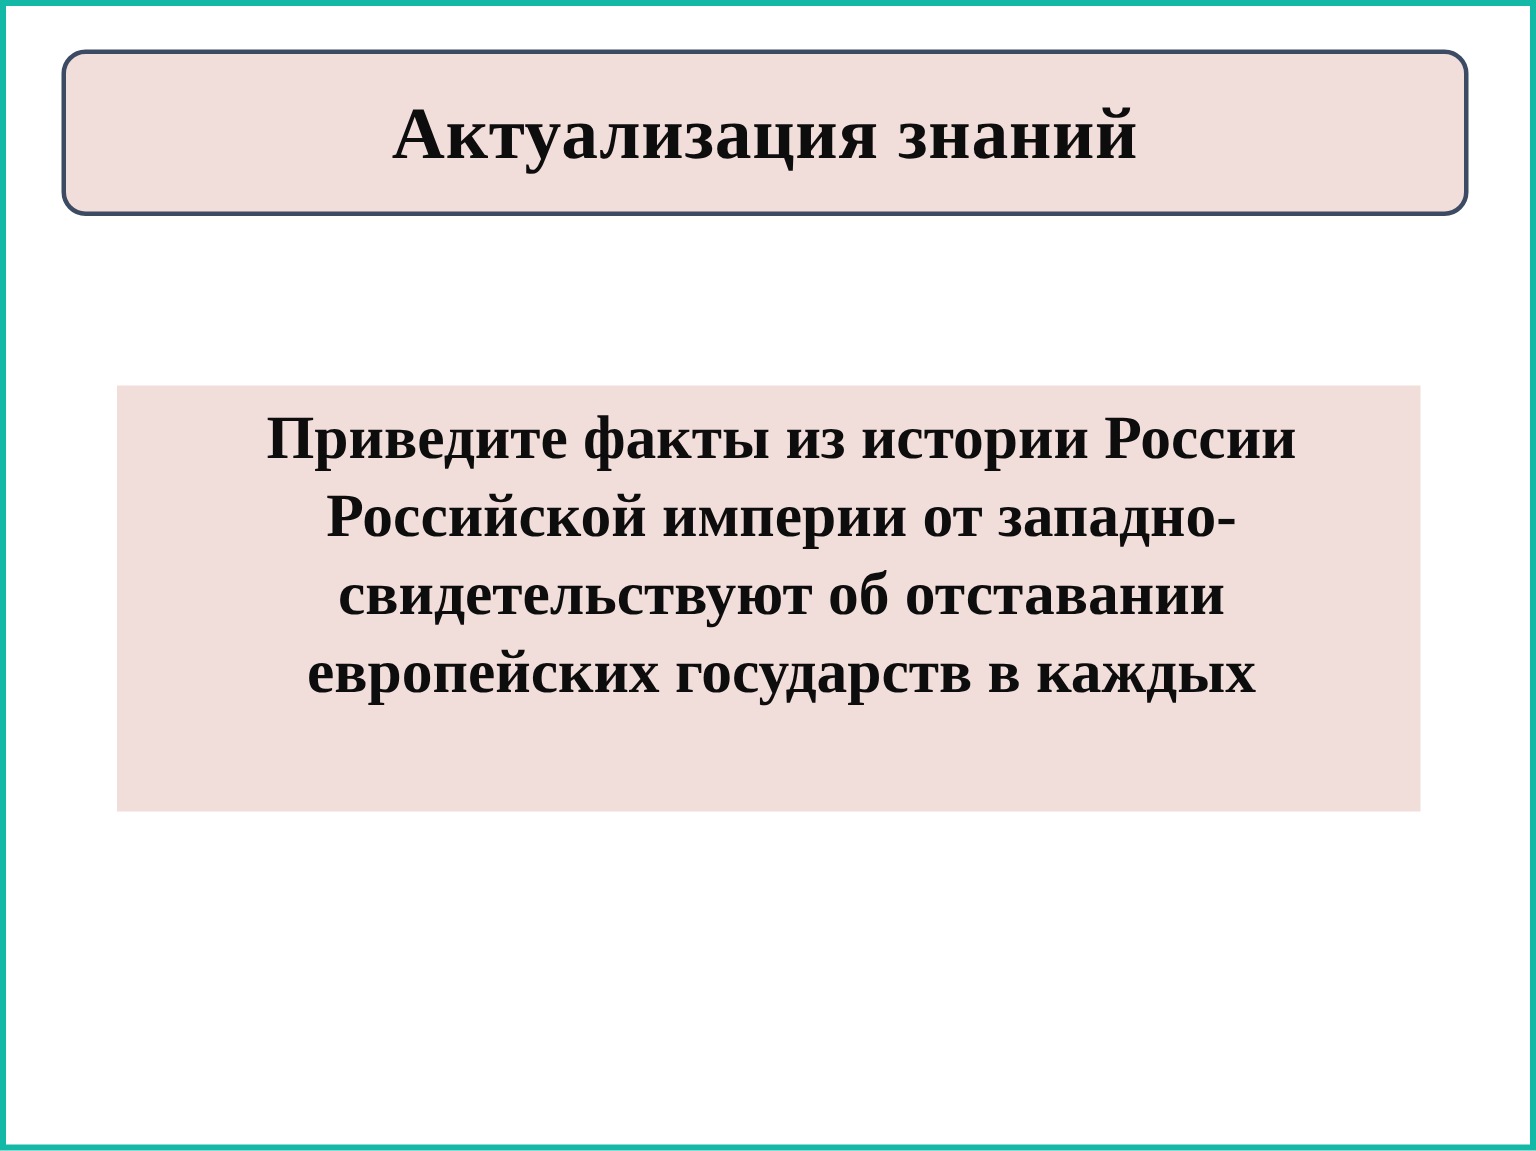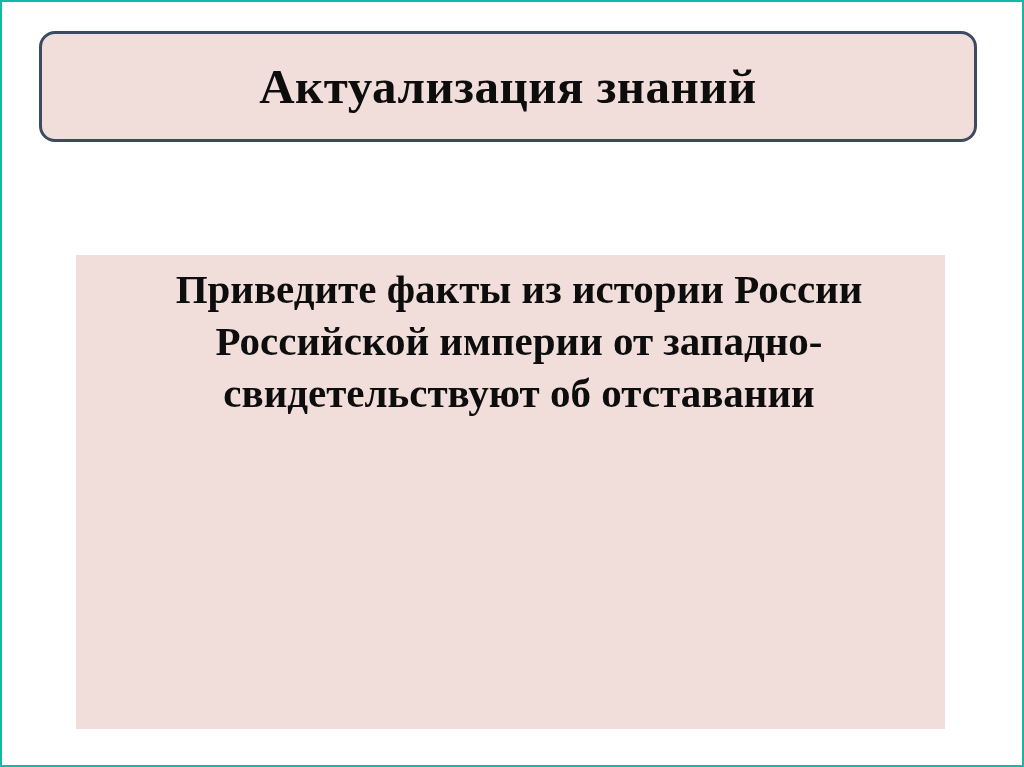--- a/index.html
+++ b/index.html
@@ -12,21 +12,21 @@
     background: #ffffff;
     font-family: "Liberation Serif", "DejaVu Serif", serif;
     overflow: hidden;
   }
   #slide {
     position: relative;
     width: 1024px;
     height: 767px;
     background: #ffffff;
     box-sizing: border-box;
-    border: 2px solid #14b8a6;
+    border: 4px solid #14b8a6;
   }
 
   
   #title-box {
     position: absolute;
     left: 37px;
     top: 29px;
     width: 938px;
     height: 111px;
     box-sizing: border-box;
@@ -47,21 +47,21 @@
     text-align: center;
     white-space: nowrap;
   }
 
   
   #body-box {
     position: absolute;
     left: 74px;
     top: 253px;
     width: 869px;
-    height: 474px;
+    height: 284px;
     background: #f1ddda;
     box-sizing: border-box;
     padding: 8px 1px 14px 18px;
     display: flex;
     flex-direction: column;
     align-items: center;
     justify-content: flex-start;
   }
   #body-text {
     font-family: "Liberation Serif", "DejaVu Serif", serif;
@@ -85,16 +85,17 @@
 
   <div id="title-box">
     <div id="title-text">Актуализация знаний</div>
   </div>
 
   <div id="body-box">
     <div id="body-text">
       <span class="body-line">Приведите факты из истории России</span>
       <span class="body-line">Российской империи от западно-</span>
       <span class="body-line">свидетельствуют об отставании</span>
+      <span class="body-line">европейских государств в каждых</span>
     </div>
   </div>
 
 </div>
 
 </body></html>

